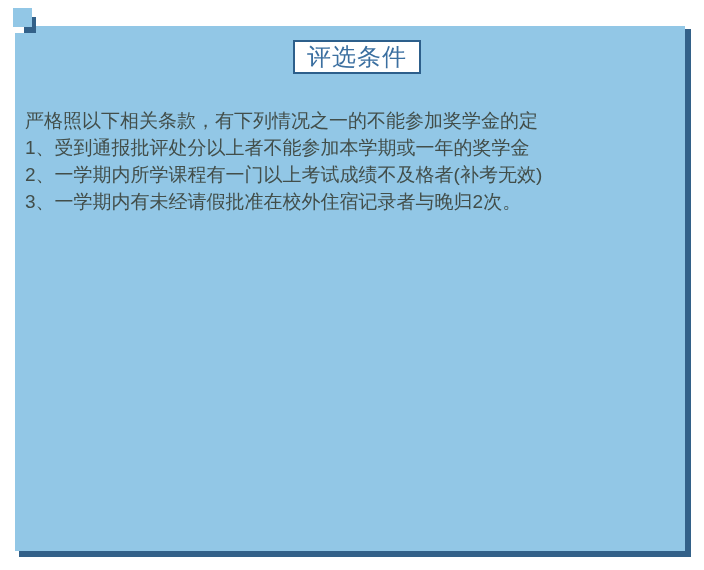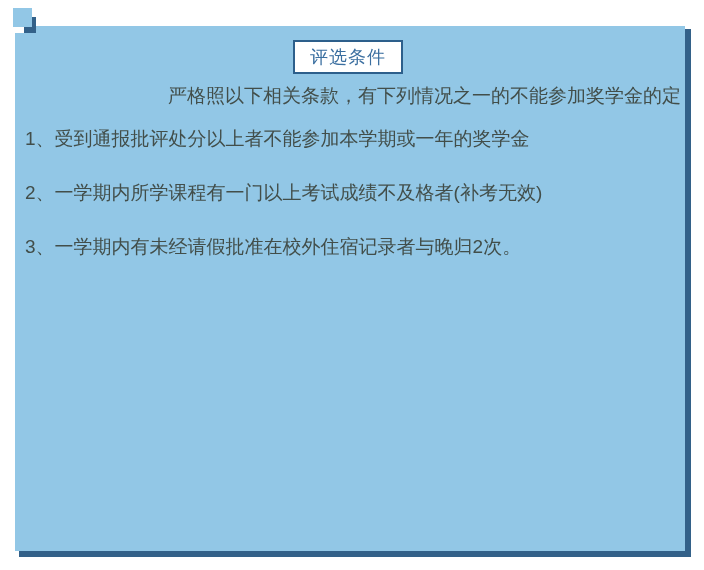--- a/index.html
+++ b/index.html
@@ -34,33 +34,33 @@
   
   .title-box {
     position: absolute; left: 293px; top: 40px;
     min-width: 110px; height: 34px;
     background: #ffffff;
     border: 2px solid var(--title-box-border);
     display: flex; align-items: center; justify-content: center;
     padding: 0 12px;
   }
   .title-box span {
-    font-size: 18px; letter-spacing: 1px;
+    font-size: 24px; letter-spacing: 1px;
     color: var(--title-text);
   }
 
   
   .content {
     position: absolute; left: 25px; top: 82px; width: 656px;
     font-size: 19px; line-height: 27px;
     color: var(--body-text);
   }
-  .intro { text-align: right; }
-  .item { margin-top: 27px; }
-  .item:first-of-type { margin-top: 16px; }
+  .intro { text-align: left; margin-top: 25px; }
+  .item { }
+  .item:first-of-type { margin-top: 0; }
 </style>
 </head>
 <body>
 
 <div class="page">
 
   <div class="shadow-right"></div>
   <div class="shadow-bottom"></div>
 
   <div class="panel"></div>

